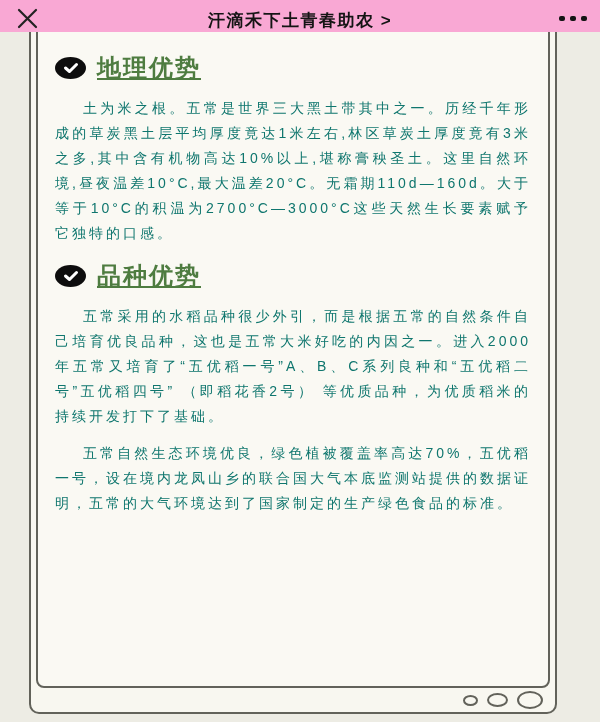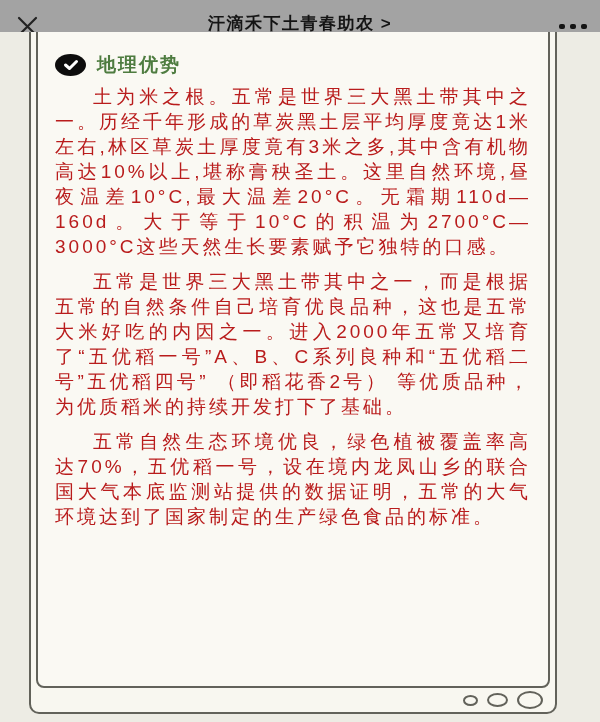--- a/index.html
+++ b/index.html
@@ -6,25 +6,25 @@
   html, body { margin: 0; padding: 0; }
   body {
     width: 600px; height: 722px;
     background: #ffffff;
     font-family: "Liberation Sans", sans-serif;
     overflow: hidden;
   }
   
   .navbar {
     height: 32px;
-    background: #a3a3a3;
+    background: #f9a8d4;
     display: flex;
-    align-items: flex-start;
+    align-items: flex-end;
     justify-content: space-between;
-    padding: 12px 10px;
+    padding: 0 10px;
   }
   .nav-btn {
     background: none; border: none; padding: 0;
     display: flex; align-items: center; justify-content: center;
     width: 34px; height: 28px; cursor: pointer;
   }
   .nav-title {
     font-size: 17px;
     font-weight: bold;
     color: #141414;
@@ -69,30 +69,31 @@
   .section:first-child .heading-row { margin-top: 0; }
   .check-badge {
     width: 31px; height: 22px;
     background: #0d0d0d;
     border-radius: 50%;
     display: flex; align-items: center; justify-content: center;
     flex: 0 0 auto;
   }
   .section h2 {
     margin: 0;
-    font-size: 19px;
+    font-size: 24px;
     font-weight: bold;
     color: #4e7c40;
     letter-spacing: 2px;
+    text-decoration: underline;
   }
   .section p {
-    margin: 4px 0 10px 0;
-    font-size: 19px;
+    margin: 12px 0 10px 0;
+    font-size: 14px;
     line-height: 25px;
-    color: #b91c1c;
+    color: #0f766e;
     letter-spacing: 3px;
     text-align: justify;
     text-indent: 2em;
   }
   
   .circles {
     position: absolute;
     right: 12px; bottom: 3px;
     display: flex; align-items: center; gap: 9px;
   }
@@ -137,21 +138,29 @@
               <svg width="16" height="12" viewBox="0 0 16 12">
                 <path d="M2.5 6 L6.5 9.5 L13.5 2.5" stroke="#ffffff" stroke-width="3" fill="none" stroke-linecap="round" stroke-linejoin="round"></path>
               </svg>
             </span>
             <h2>地理优势</h2>
           </div>
           <p>土为米之根。五常是世界三大黑土带其中之一。历经千年形成的草炭黑土层平均厚度竟达1米左右,林区草炭土厚度竟有3米之多,其中含有机物高达10%以上,堪称膏秧圣土。这里自然环境,昼夜温差10°C,最大温差20°C。无霜期110d—160d。大于等于10°C的积温为2700°C—3000°C这些天然生长要素赋予它独特的口感。</p>
         </div>
 
         <div class="section">
-          <p>五常是世界三大黑土带其中之一，而是根据五常的自然条件自己培育优良品种，这也是五常大米好吃的内因之一。进入2000年五常又培育了“五优稻一号”A、B、C系列良种和“五优稻二号”五优稻四号” （即稻花香2号） 等优质品种，为优质稻米的持续开发打下了基础。</p>
+          <div class="heading-row">
+            <span class="check-badge">
+              <svg width="16" height="12" viewBox="0 0 16 12">
+                <path d="M2.5 6 L6.5 9.5 L13.5 2.5" stroke="#ffffff" stroke-width="3" fill="none" stroke-linecap="round" stroke-linejoin="round"></path>
+              </svg>
+            </span>
+            <h2>品种优势</h2>
+          </div>
+          <p>五常采用的水稻品种很少外引，而是根据五常的自然条件自己培育优良品种，这也是五常大米好吃的内因之一。进入2000年五常又培育了“五优稻一号”A、B、C系列良种和“五优稻二号”五优稻四号” （即稻花香2号） 等优质品种，为优质稻米的持续开发打下了基础。</p>
         </div>
 
         <div class="section">
           <p>五常自然生态环境优良，绿色植被覆盖率高达70%，五优稻一号，设在境内龙凤山乡的联合国大气本底监测站提供的数据证明，五常的大气环境达到了国家制定的生产绿色食品的标准。</p>
         </div>
 
       </div>
 
       <div class="circles">
         <span class="c1"></span>

